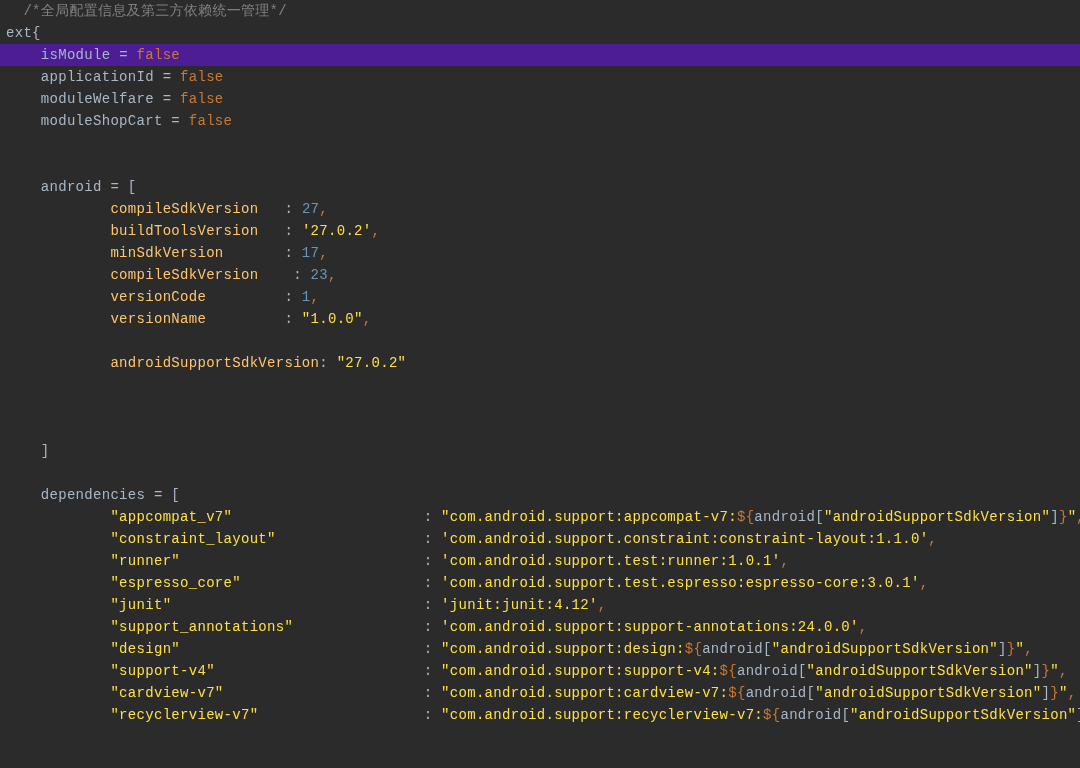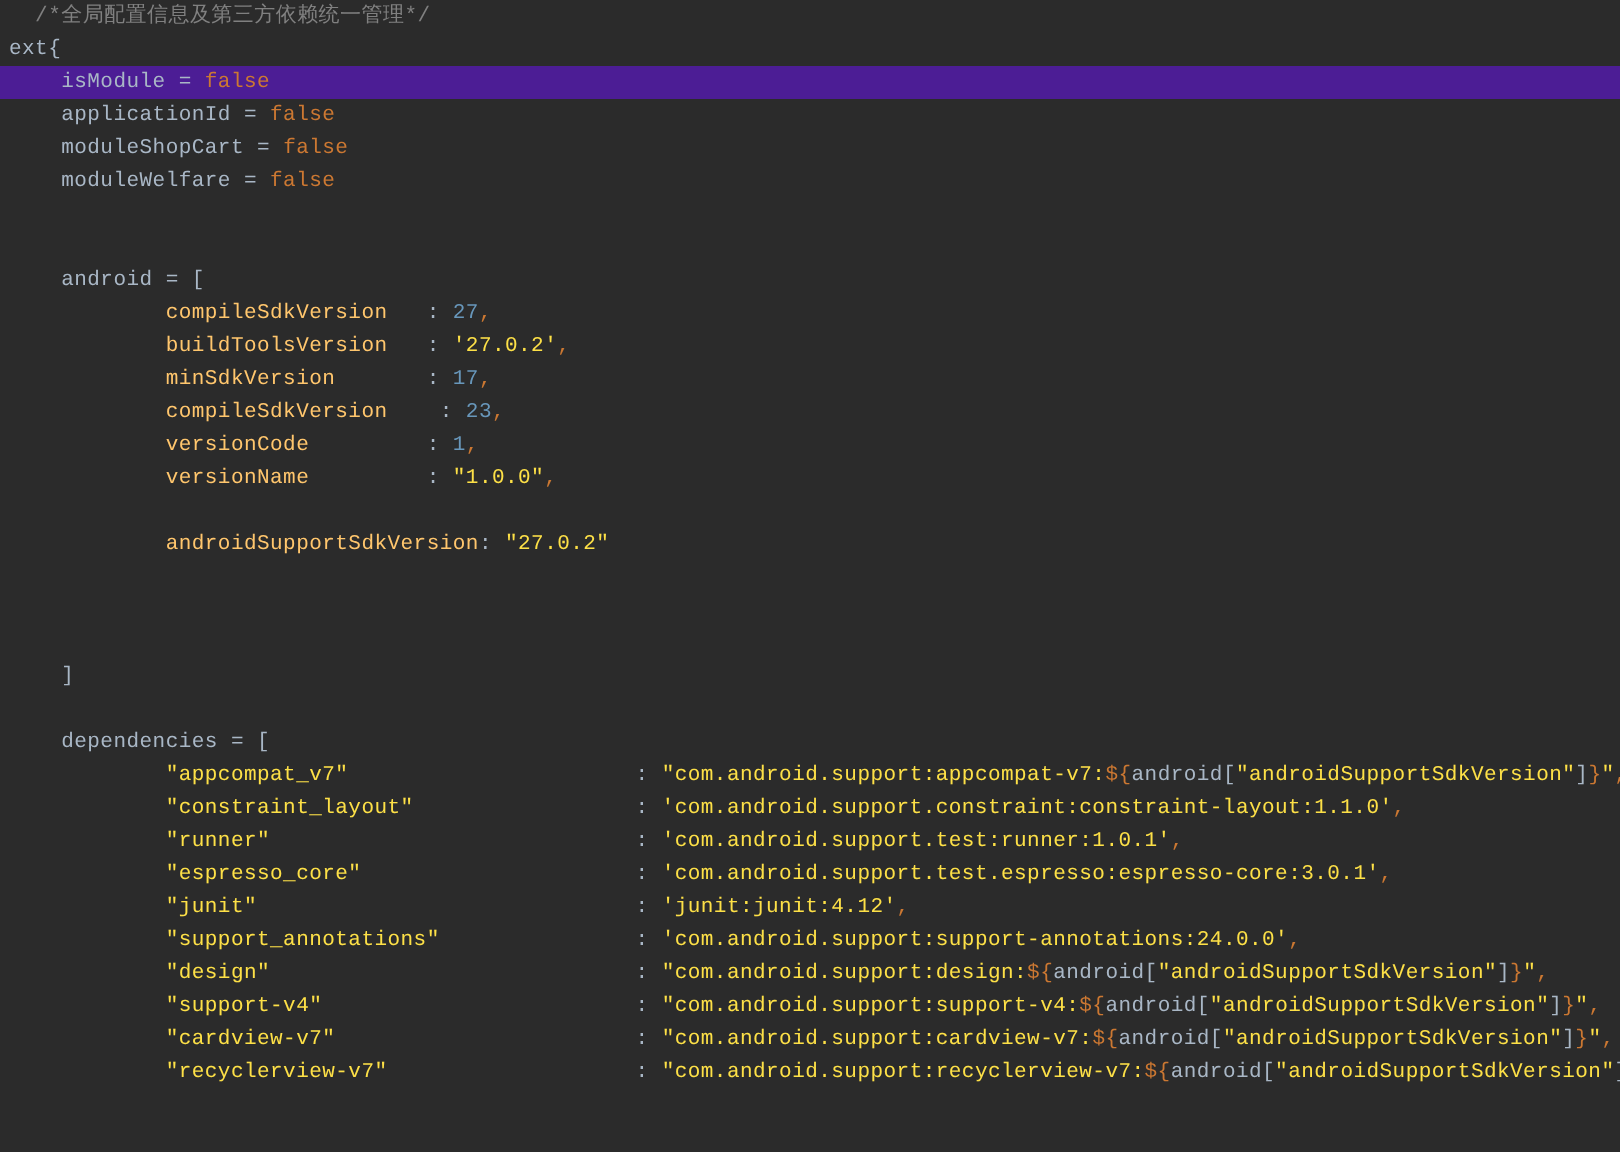--- a/index.html
+++ b/index.html
@@ -41,22 +41,22 @@
 </head>
 <body>
 
 <div class="editor">
 
 <div class="line">  <span class="cmt">/*全局配置信息及第三方依赖统一管理*/</span></div>
 <div class="line"><span class="ident">ext{</span></div>
 
 <div class="line highlight">    <span class="ident">isModule</span><span class="ident"> = </span><span class="kw">false</span></div>
 <div class="line">    <span class="ident">applicationId</span><span class="ident"> = </span><span class="kw">false</span></div>
+<div class="line">    <span class="ident">moduleWelfare</span><span class="ident"> = </span><span class="kw">false</span></div>
 <div class="line">    <span class="ident">moduleShopCart</span><span class="ident"> = </span><span class="kw">false</span></div>
-<div class="line">    <span class="ident">moduleWelfare</span><span class="ident"> = </span><span class="kw">false</span></div>
 
 <div class="line"> </div>
 <div class="line"> </div>
 
 <div class="line">    <span class="ident">android</span><span class="ident"> = [</span></div>
 
 <div class="line">            <span class="prop">compileSdkVersion</span><span class="ident">   : </span><span class="num">27</span><span class="kw">,</span></div>
 <div class="line">            <span class="prop">buildToolsVersion</span><span class="ident">   : </span><span class="str">'27.0.2'</span><span class="kw">,</span></div>
 <div class="line">            <span class="prop">minSdkVersion</span><span class="ident">       : </span><span class="num">17</span><span class="kw">,</span></div>
 <div class="line">            <span class="prop">compileSdkVersion</span><span class="ident">    : </span><span class="num">23</span><span class="kw">,</span></div>

